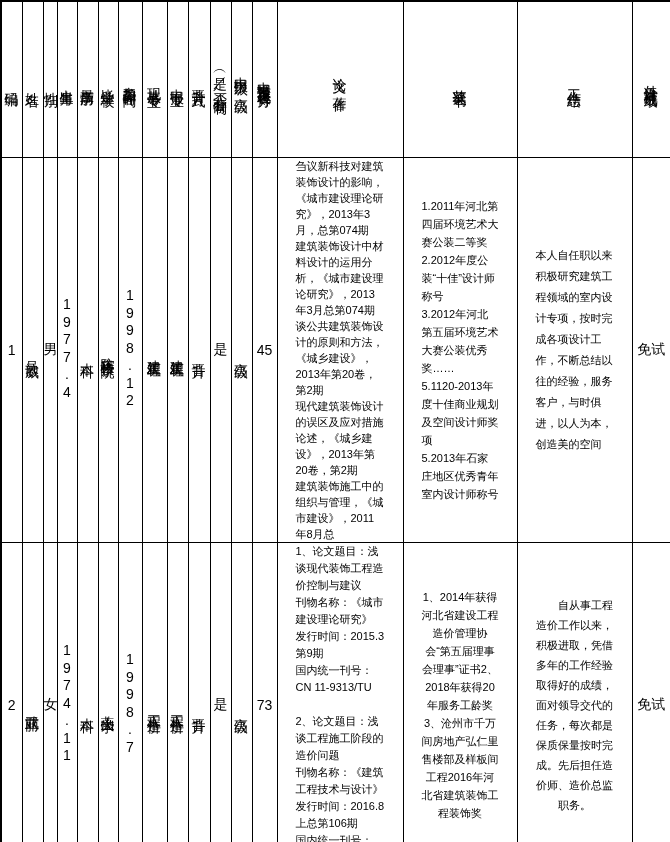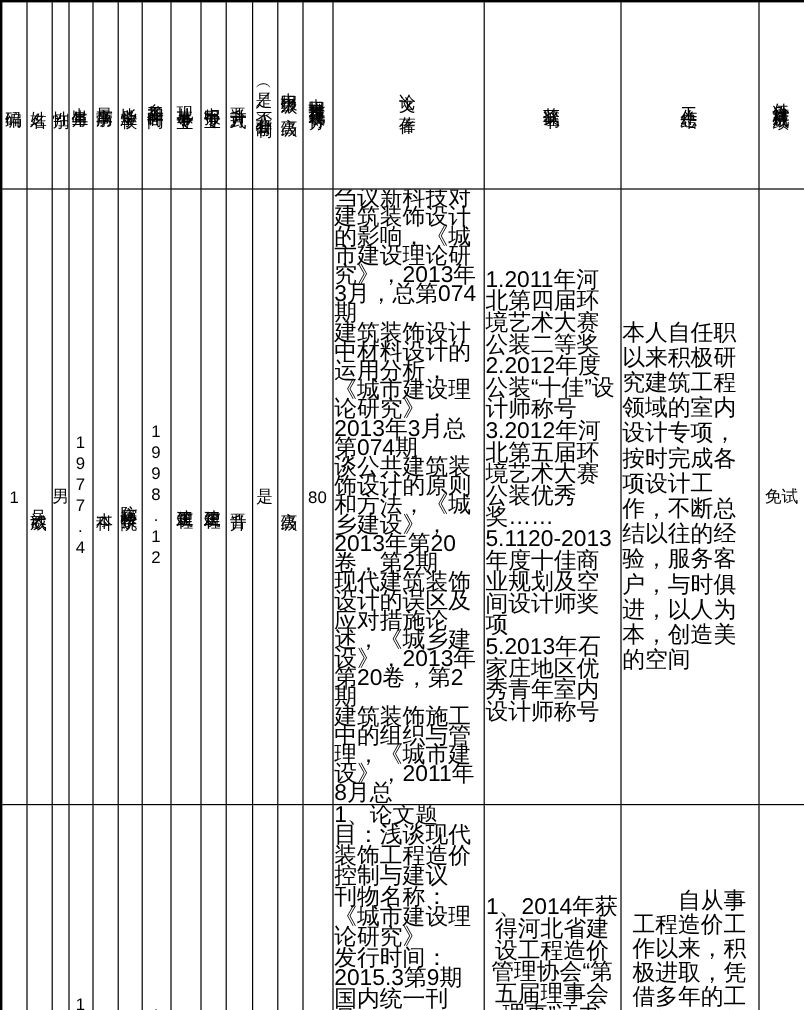--- a/index.html
+++ b/index.html
@@ -29,24 +29,24 @@
     display: inline-block;
     writing-mode: vertical-rl;
     text-orientation: upright;
     letter-spacing: 1.5px;
     font-size: 14px;
     line-height: 16px;
     white-space: nowrap;
   }
   
   .txt {
-    font-size: 19px;
+    font-size: 11px;
     white-space: pre-wrap;
     overflow-wrap: break-word;
-    padding: 0 1px;
+    padding: 0 18px;
   }
   .left   { text-align: left; }
   .center { text-align: center; }
   .lh16 { line-height: 16px; }
   .lh17 { line-height: 17px; }
   .lh18 { line-height: 18px; }
   .lh20 { line-height: 20px; }
   .lh21 { line-height: 21px; }
   tr.header-row  { height: 156px; }
   tr.data-row-1  { height: 357px; }
@@ -103,21 +103,21 @@
     <td>男</td>
     <td><div class="vert">1977.4</div></td>
     <td><div class="vert">本科</div></td>
     <td><div class="vert">防灾科技学院</div></td>
     <td><div class="vert">1998.12</div></td>
     <td><div class="vert">建筑工程</div></td>
     <td><div class="vert">建筑工程</div></td>
     <td><div class="vert">晋升</div></td>
     <td>是</td>
     <td><div class="vert">高级</div></td>
-    <td>80</td>
+    <td>45</td>
     <td class="txt left lh16">刍议新科技对建筑装饰设计的影响，《城市建设理论研究》，2013年3月，总第074期
 建筑装饰设计中材料设计的运用分析，《城市建设理论研究》，2013年3月总第074期
 谈公共建筑装饰设计的原则和方法，《城乡建设》，2013年第20卷，第2期
 现代建筑装饰设计的误区及应对措施论述，《城乡建设》，2013年第20卷，第2期
 建筑装饰施工中的组织与管理，《城市建设》，2011年8月总</td>
     <td class="txt left lh18">1.2011年河北第四届环境艺术大赛公装二等奖
 2.2012年度公装“十佳”设计师称号
 3.2012年河北第五届环境艺术大赛公装优秀奖……
 5.1120-2013年度十佳商业规划及空间设计师奖项
 5.2013年石家庄地区优秀青年室内设计师称号</td>

